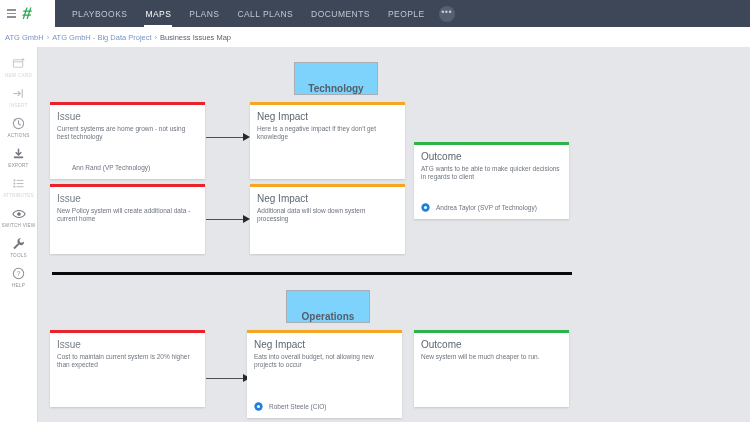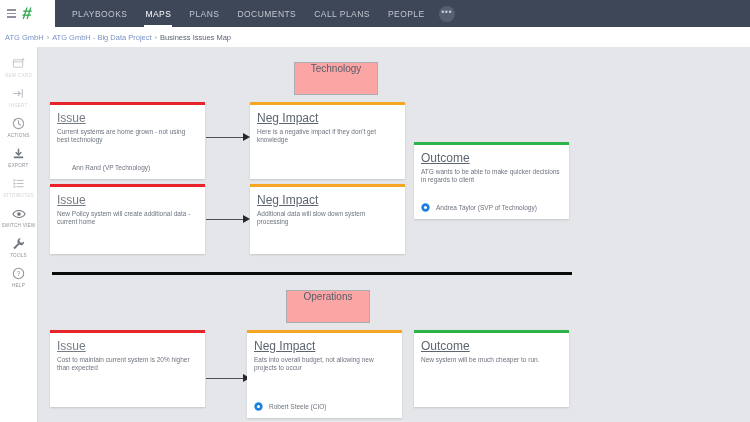--- a/index.html
+++ b/index.html
@@ -81,37 +81,37 @@
   
   #canvas {
     position: absolute; left: 38px; top: 47px;
     width: 712px; height: 375px;
     background: #e4e6e9; overflow: hidden;
   }
   #canvas-inner { position: absolute; left: 0; top: 0; width: 712px; height: 375px; }
 
   
   .section-title {
-    position: absolute; background: #fca5a5; border: 1px solid #a9adb4;
-    display: flex; align-items: flex-start; justify-content: center;
-    font-size: 10px; color: #555d69;
+    position: absolute; background: #7dd3fc; border: 1px solid #a9adb4;
+    display: flex; align-items: flex-end; justify-content: center;
+    font-size: 10px; color: #555d69; font-weight: bold;
   }
 
   
   .hdivider { position: absolute; height: 3px; background: #0a0a0a; }
 
   
   .card {
     position: absolute; background: #ffffff;
     box-shadow: 0 1px 2px rgba(0,0,0,.14);
     overflow: hidden;
   }
   .card-bar { height: 2.5px; width: 100%; }
   .card-body { padding: 6px 7px 0 7px; }
-  .card-title { font-size: 12px; margin-bottom: 3px; text-decoration: underline; }
+  .card-title { font-size: 10px; margin-bottom: 3px; }
   .card-text { font-size: 6.5px; color: #6d747e; line-height: 1.35; }
   .card-owner {
     position: absolute; left: 7px; right: 7px; bottom: 7px;
     display: flex; align-items: center; gap: 6px;
   }
   .owner-ico { width: 9px; height: 9px; flex: 0 0 auto; }
   .owner-ico svg { display: block; }
   .owner-spacer { width: 9px; height: 9px; flex: 0 0 auto; }
   .owner-name { font-size: 6.5px; color: #6d747e; white-space: nowrap; }
 
@@ -147,22 +147,22 @@
       <i></i>
         <i></i>
         <i></i>
     </span>
     <span class="logo-mark">#</span>
   </div>
   <div id="nav-items">
     <div class="nav-item">PLAYBOOKS</div>
     <div class="nav-item active">MAPS</div>
     <div class="nav-item">PLANS</div>
+    <div class="nav-item">CALL PLANS</div>
     <div class="nav-item">DOCUMENTS</div>
-    <div class="nav-item">CALL PLANS</div>
     <div class="nav-item">PEOPLE</div>
     <div class="nav-more">•••</div>
   </div>
 </div>
 
 <div id="breadcrumb">
   <span class="crumb-link">ATG GmbH</span>
   <span class="crumb-sep">›</span>
   <span class="crumb-link">ATG GmbH - Big Data Project</span>
   <span class="crumb-sep">›</span>

